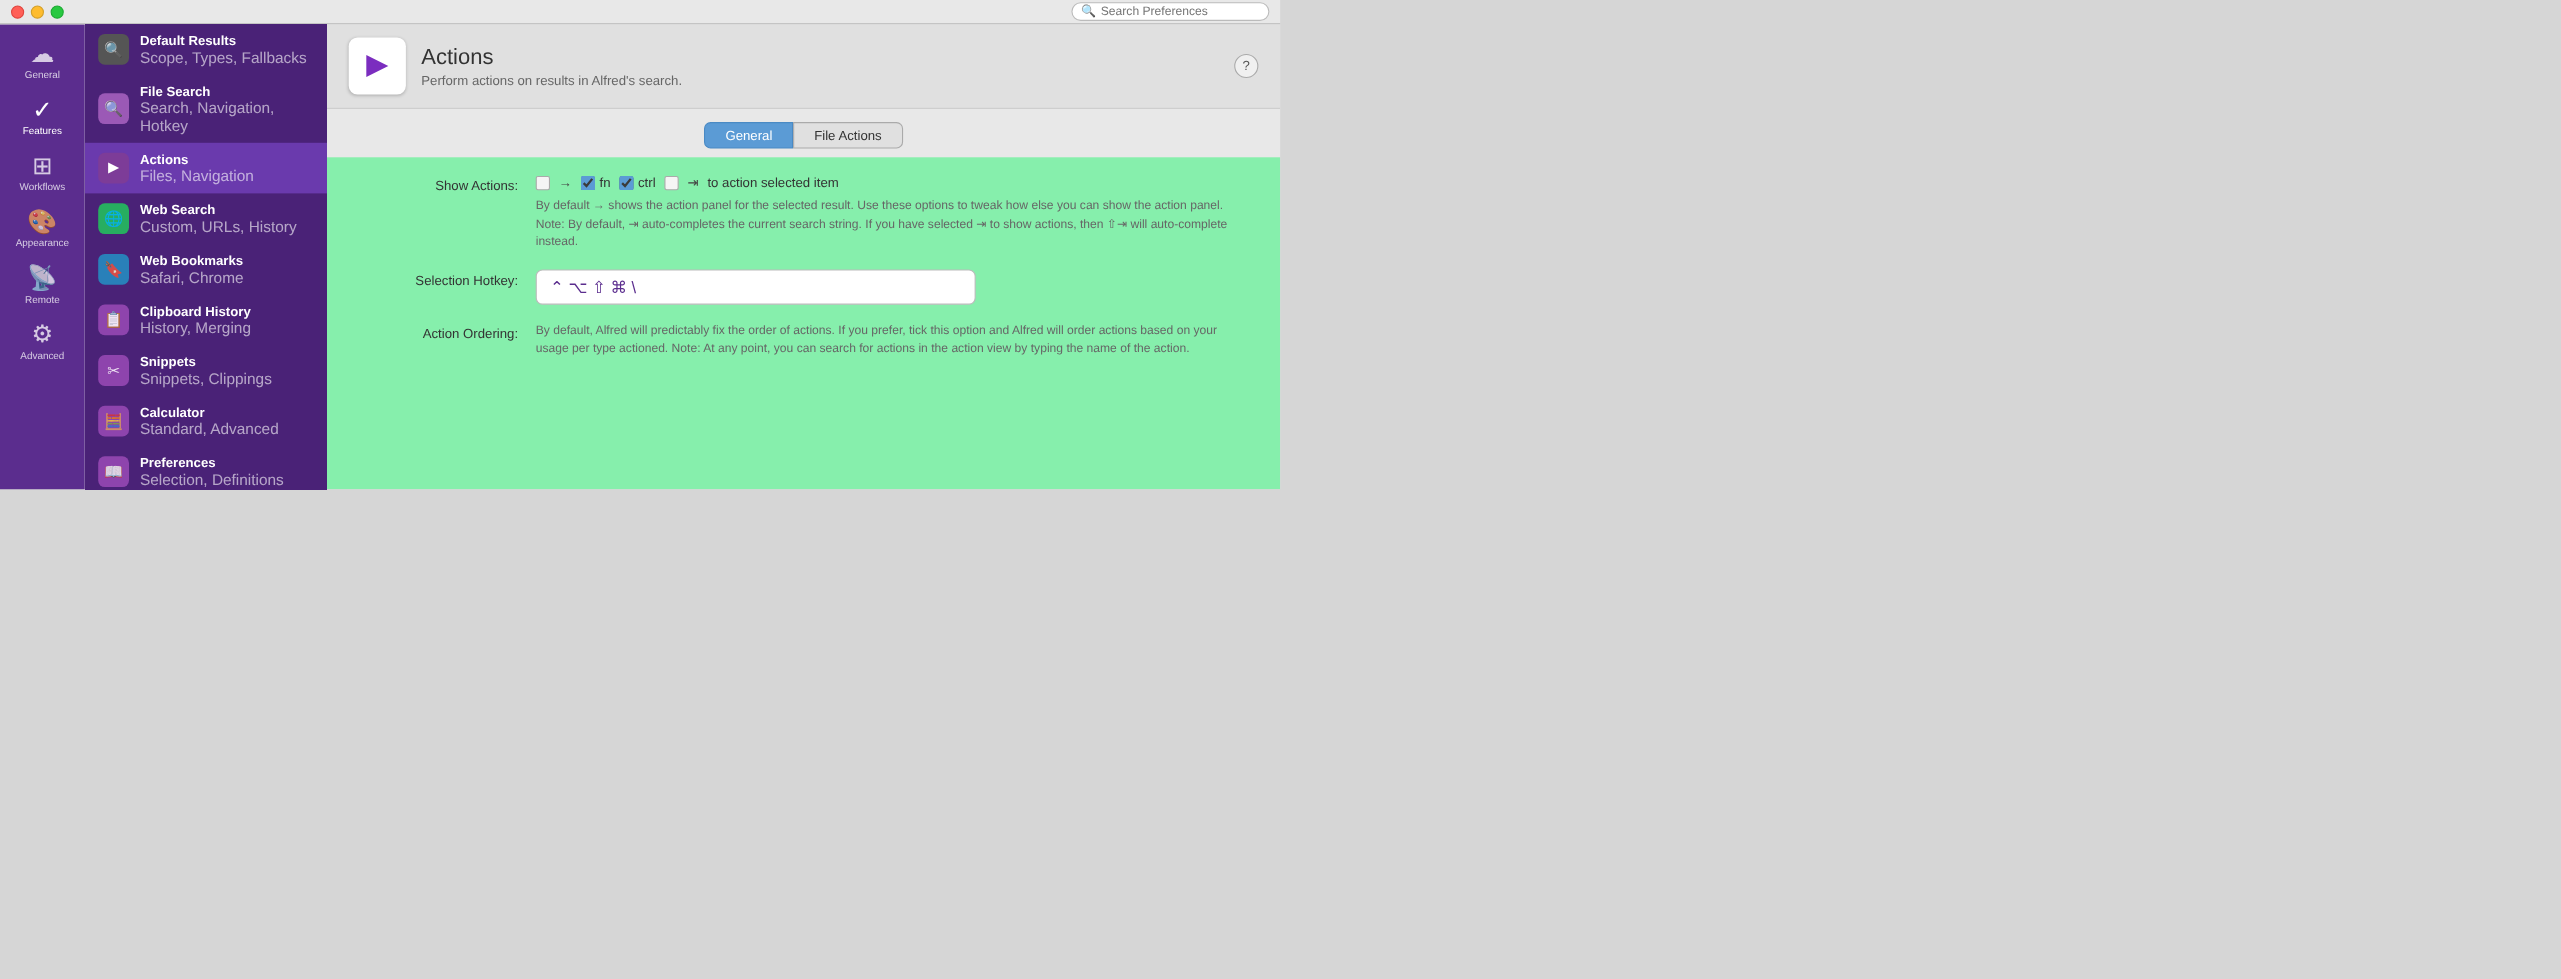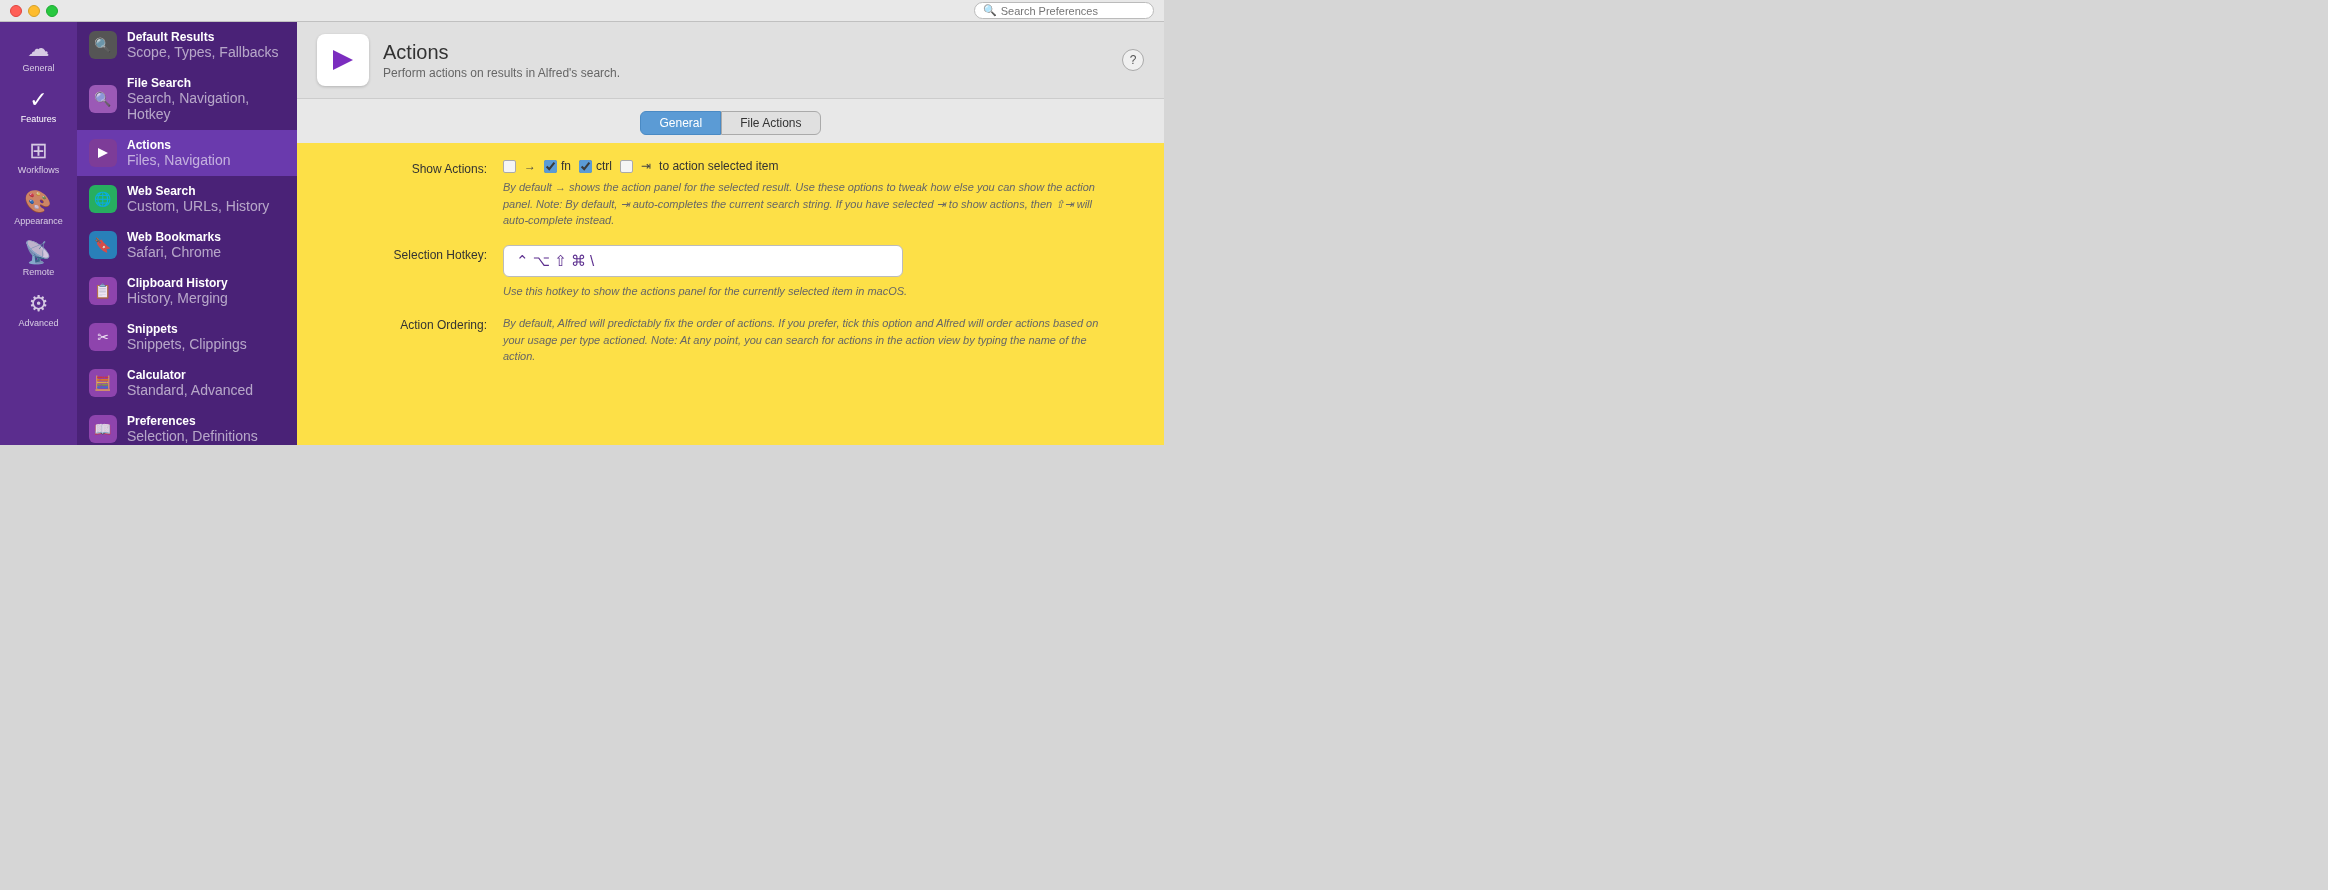--- a/index.html
+++ b/index.html
@@ -189,23 +189,23 @@
     .tab-btn.active {
       background: #5b9bd5;
       border-color: #4a8ac4;
       color: #fff;
     }
     .tab-btn:first-child { border-radius: 6px 0 0 6px; }
     .tab-btn:last-child { border-radius: 0 6px 6px 0; }
     
     .content-body {
       flex: 1;
-      padding: 16px 60px;
+      padding: 16px 44px;
       overflow-y: auto;
-      background: #fde047;
+      background: #86efac;
     }
     .settings-section {
       display: flex;
       flex-direction: column;
       gap: 16px;
     }
     .setting-row {
       display: flex;
       align-items: flex-start;
       gap: 16px;
@@ -252,21 +252,20 @@
       background: #f5f5f5;
       display: inline-block;
       border-radius: 2px;
       vertical-align: middle;
     }
     .setting-description {
       font-size: 11px;
       color: #666;
       line-height: 1.5;
       max-width: 680px;
-      font-style: italic;
     }
     
     .hotkey-field {
       background: #fff;
       border: 1px solid #bbb;
       border-radius: 6px;
       padding: 6px 12px;
       display: flex;
       align-items: center;
       gap: 6px;
@@ -467,21 +466,20 @@
             <div class="setting-description">By default → shows the action panel for the selected result. Use these options to tweak how else you can show the action panel. Note: By default, ⇥ auto-completes the current search string. If you have selected ⇥ to show actions, then ⇧⇥ will auto-complete instead.</div>
           </div>
         </div>
 
         <div class="setting-row">
           <div class="setting-label">Selection Hotkey:</div>
           <div class="setting-control">
             <div class="hotkey-field">
               <span class="hotkey-symbol">⌃ ⌥ ⇧ ⌘ \</span>
             </div>
-            <div class="setting-description">Use this hotkey to show the actions panel for the currently selected item in macOS.</div>
           </div>
         </div>
 
         <div class="setting-row">
           <div class="setting-label">Action Ordering:</div>
           <div class="setting-control">
             <div class="setting-description">By default, Alfred will predictably fix the order of actions. If you prefer, tick this option and Alfred will order actions based on your usage per type actioned. Note: At any point, you can search for actions in the action view by typing the name of the action.</div>
           </div>
         </div>
 

